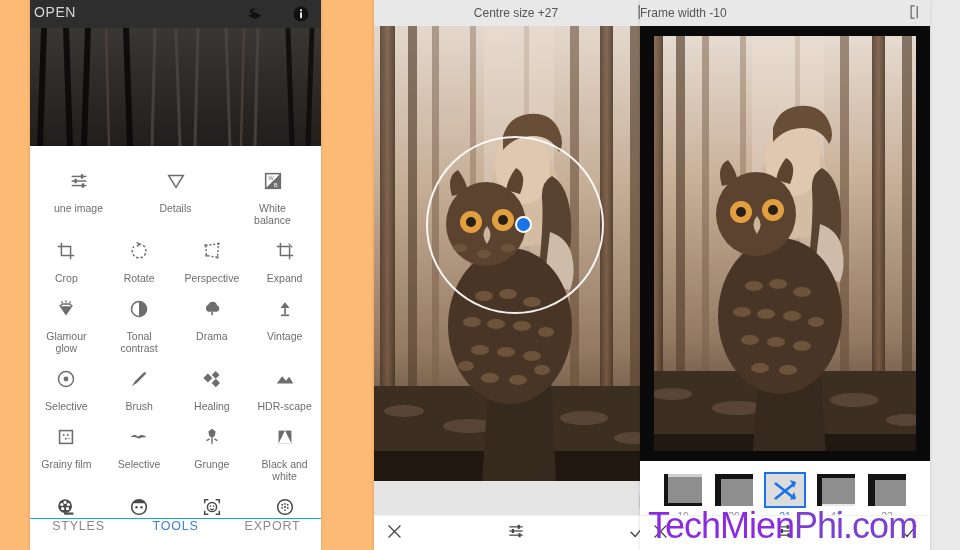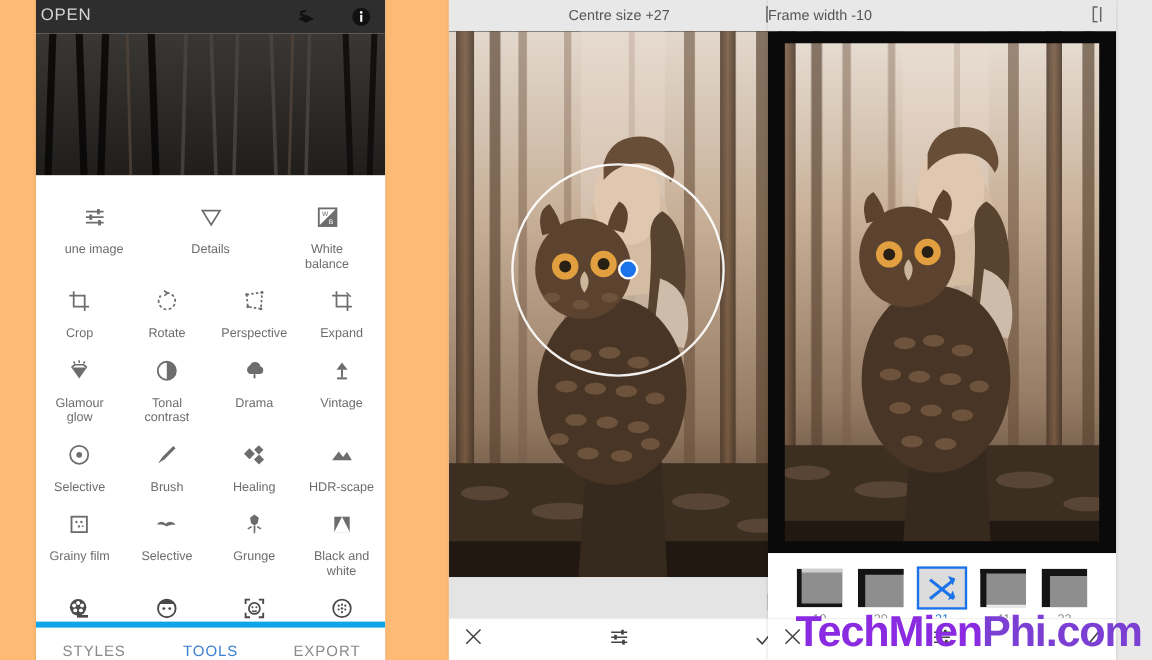--- a/index.html
+++ b/index.html
@@ -29,22 +29,22 @@
   .tool {
     flex: 1 1 0; min-width: 0; text-align: center; padding: 6px 0 4px;
   }
   .tool .ti { height: 30px; display: flex; align-items: center; justify-content: center; }
   .tool .tl {
     font-size: 10.5px; color: #6d6d6d; line-height: 12px; margin-top: 6px;
     white-space: pre-line;
   }
   .ls-tabs {
     position: absolute; left: 0; right: 0; bottom: 0; height: 32px;
-    background: #fff; border-top: 5px solid #0ea5e9;
-    display: flex; align-items: flex-end;
+    background: #fff; border-top: 1px solid #0ea5e9;
+    display: flex; align-items: flex-start;
   }
   .ls-tab { flex: 1; text-align: center; font-size: 12.5px; color: #8a8a8a; letter-spacing: .8px; }
   .ls-tab.active { color: #3b7fd4; }
 
   
   #panel-mid { left: 338px; width: 284px; margin-left: 36px; }
   .m-head { height: 26px; background: #e8e8e8; display: flex; align-items: center;
             justify-content: center; position: relative; }
   .m-title { font-size: 12px; color: #555; }
   .m-compare { position: absolute; right: 8px; top: 5px; }
@@ -74,23 +74,23 @@
   .fr .thumb { width: 38px; height: 32px; margin: 0 auto; background: #8e8e8e;
                position: relative; }
   .fr .num { font-size: 10.5px; color: #8d8d8d; margin-top: 4px; }
   .fr.sel .num { color: #2f7fe0; }
   .fr.sel .thumb { outline: 2px solid #1a73e8; background: #d8d8d8; }
   .r-bottom { position: absolute; left: 0; right: 0; bottom: 0; height: 35px; background: #fff;
               display: flex; align-items: center; justify-content: space-between; padding: 0 12px;
               border-top: 1px solid #f0f0f0; }
 
   
-  .wm { position: absolute; left: 648px; bottom: 3px; font-size: 36px; font-weight: bold;
+  .wm { position: absolute; left: 648px; bottom: 3px; font-size: 36px; font-weight: normal;
         font-family: "Liberation Sans", sans-serif; letter-spacing: -1px; z-index: 50;
-        white-space: nowrap; margin-left: 15px; }
+        white-space: nowrap; }
   .wm .a { color: #8a2be2; }
   .wm .b { color: #7b3fd4; }
 
   svg { shape-rendering: geometricPrecision; }
   .ico { stroke: #6d6d6d; fill: none; stroke-width: 1.6; }
 </style>
 </head>
 <body>
 
 <div class="stage">

